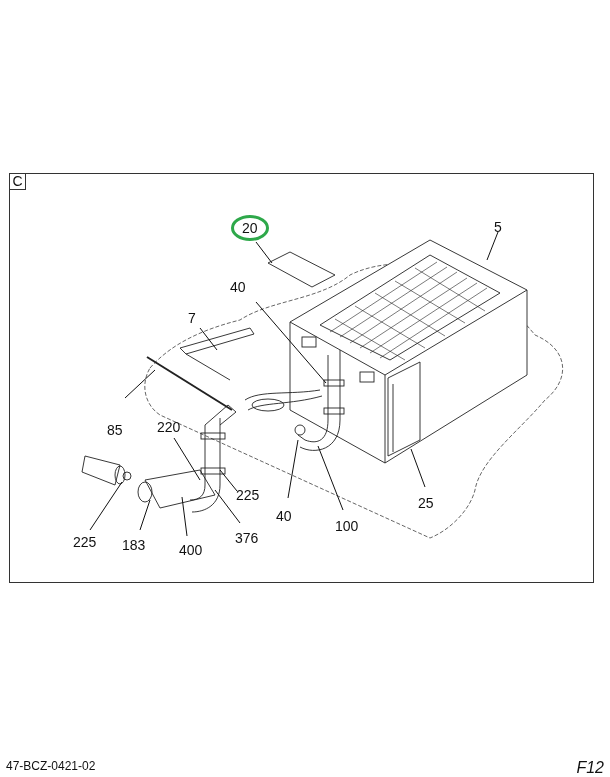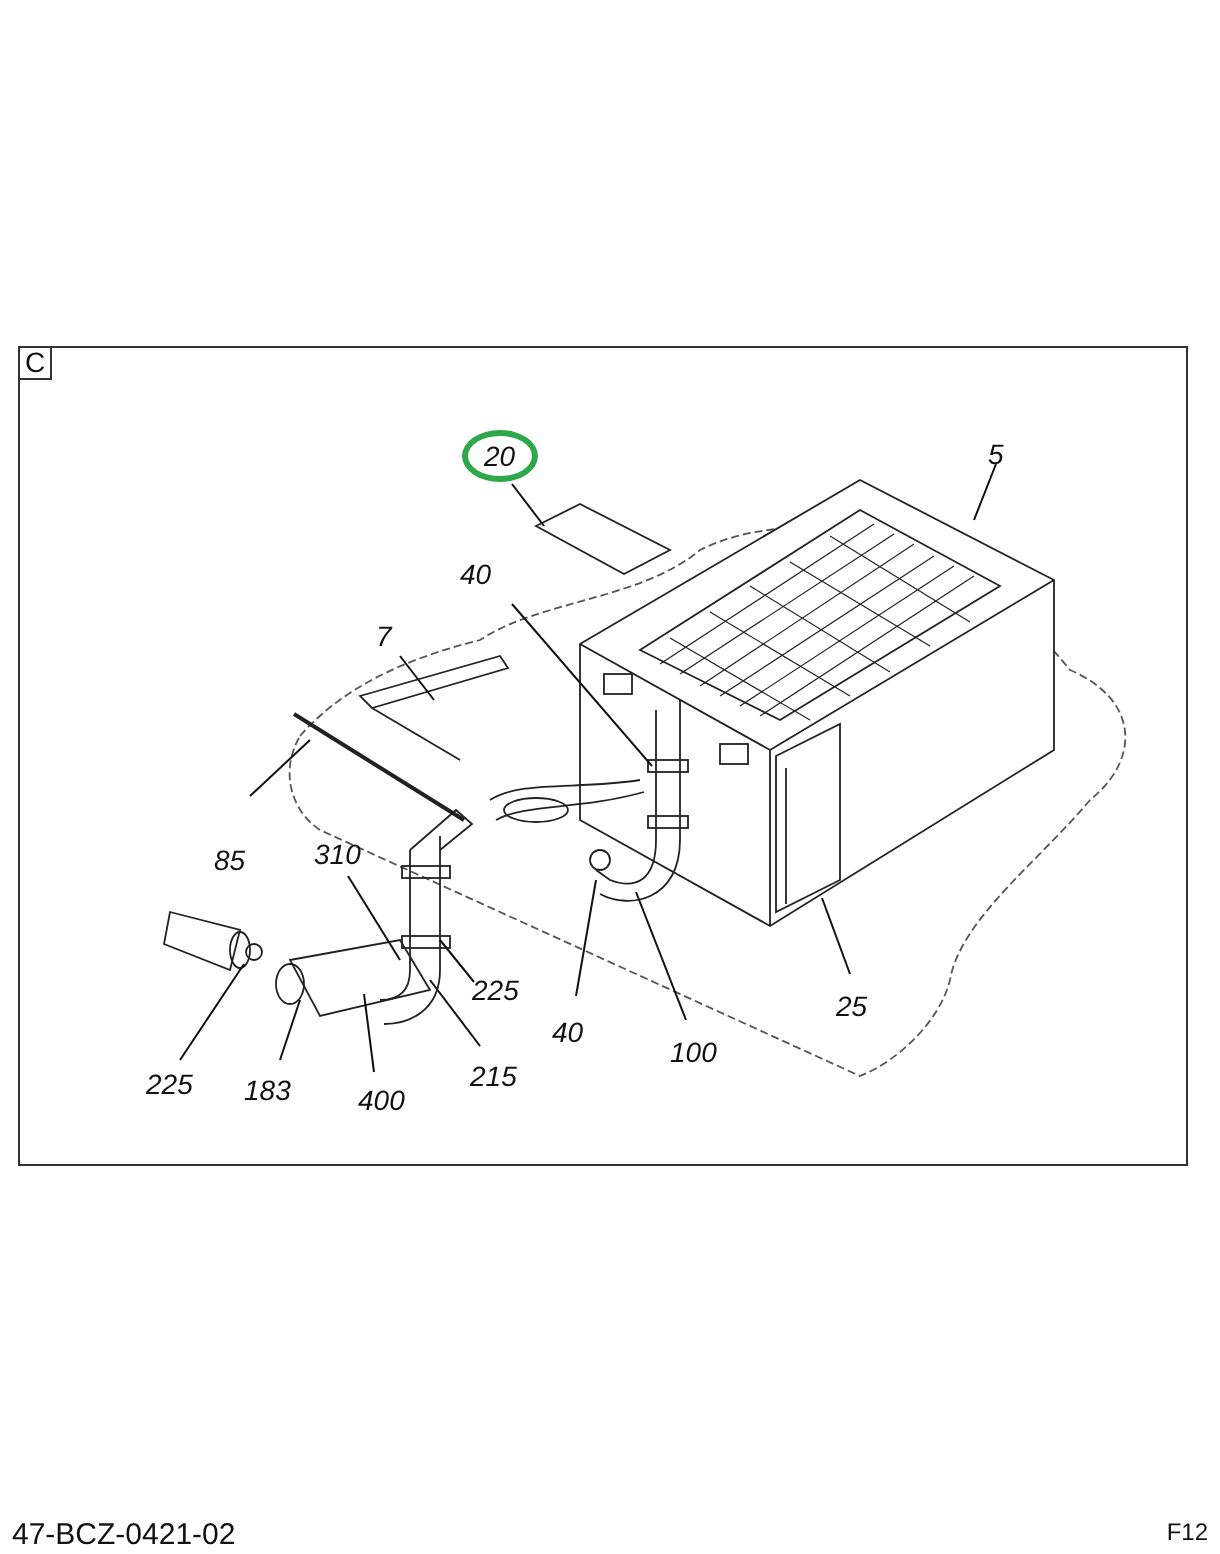--- a/index.html
+++ b/index.html
@@ -1,22 +1,22 @@
 <!DOCTYPE html>
 <html><head>
 <meta charset="utf-8">
 <style>
   html, body { margin: 0; padding: 0; background: #ffffff; }
   body { width: 610px; height: 777px; position: relative; overflow: hidden; font-family: "Liberation Sans", sans-serif; color: #111; }
   .frame { position: absolute; left: 9px; top: 173px; width: 585px; height: 410px; border: 1.5px solid #333; box-sizing: border-box; }
   .view-tag { position: absolute; left: 9px; top: 173px; width: 17px; height: 17px; border: 1.5px solid #333; box-sizing: border-box; font-size: 14px; line-height: 15px; text-align: center; background: #fff; }
   svg.art { position: absolute; left: 0; top: 0; }
-  .callout { position: absolute; font-size: 14px; line-height: 14px; color: #111; white-space: nowrap; font-style: italic; }
-  .footer-left { position: absolute; left: 6px; top: 759px; font-size: 15px; text-align: center; }
-  .footer-right { position: absolute; right: 6px; top: 759px; font-size: 12px; }
+  .callout { position: absolute; font-size: 14px; line-height: 14px; color: #111; white-space: nowrap; }
+  .footer-left { position: absolute; left: 6px; top: 759px; font-size: 12px; text-align: center; }
+  .footer-right { position: absolute; right: 6px; top: 759px; font-size: 16px; font-style: italic; }
   .highlight { position: absolute; left: 231px; top: 215px; width: 38px; height: 26px; border: 3px solid #2ea84a; border-radius: 50%; box-sizing: border-box; }
 </style>
 </head>
 <body>
 
 <div class="frame"></div>
 <div class="view-tag">C</div>
 
 <svg class="art" width="610" height="777" viewBox="0 0 610 777">
   <g fill="none" stroke="#222" stroke-width="0.9">
@@ -95,24 +95,24 @@
   </g>
 </svg>
 
 <div class="highlight"></div>
 
 <div class="callout" style="left:242px;top:221px">20</div>
 <div class="callout" style="left:494px;top:220px">5</div>
 <div class="callout" style="left:230px;top:280px">40</div>
 <div class="callout" style="left:188px;top:311px">7</div>
 <div class="callout" style="left:107px;top:423px">85</div>
-<div class="callout" style="left:157px;top:420px">310</div>
+<div class="callout" style="left:157px;top:420px">220</div>
 <div class="callout" style="left:236px;top:488px">225</div>
 <div class="callout" style="left:73px;top:535px">225</div>
 <div class="callout" style="left:122px;top:538px">183</div>
 <div class="callout" style="left:179px;top:543px">400</div>
-<div class="callout" style="left:235px;top:531px">215</div>
+<div class="callout" style="left:235px;top:531px">376</div>
 <div class="callout" style="left:276px;top:509px">40</div>
 <div class="callout" style="left:335px;top:519px">100</div>
 <div class="callout" style="left:418px;top:496px">25</div>
 
 <div class="footer-left">47-BCZ-0421-02</div>
 <div class="footer-right">F12</div>
 
 </body></html>

